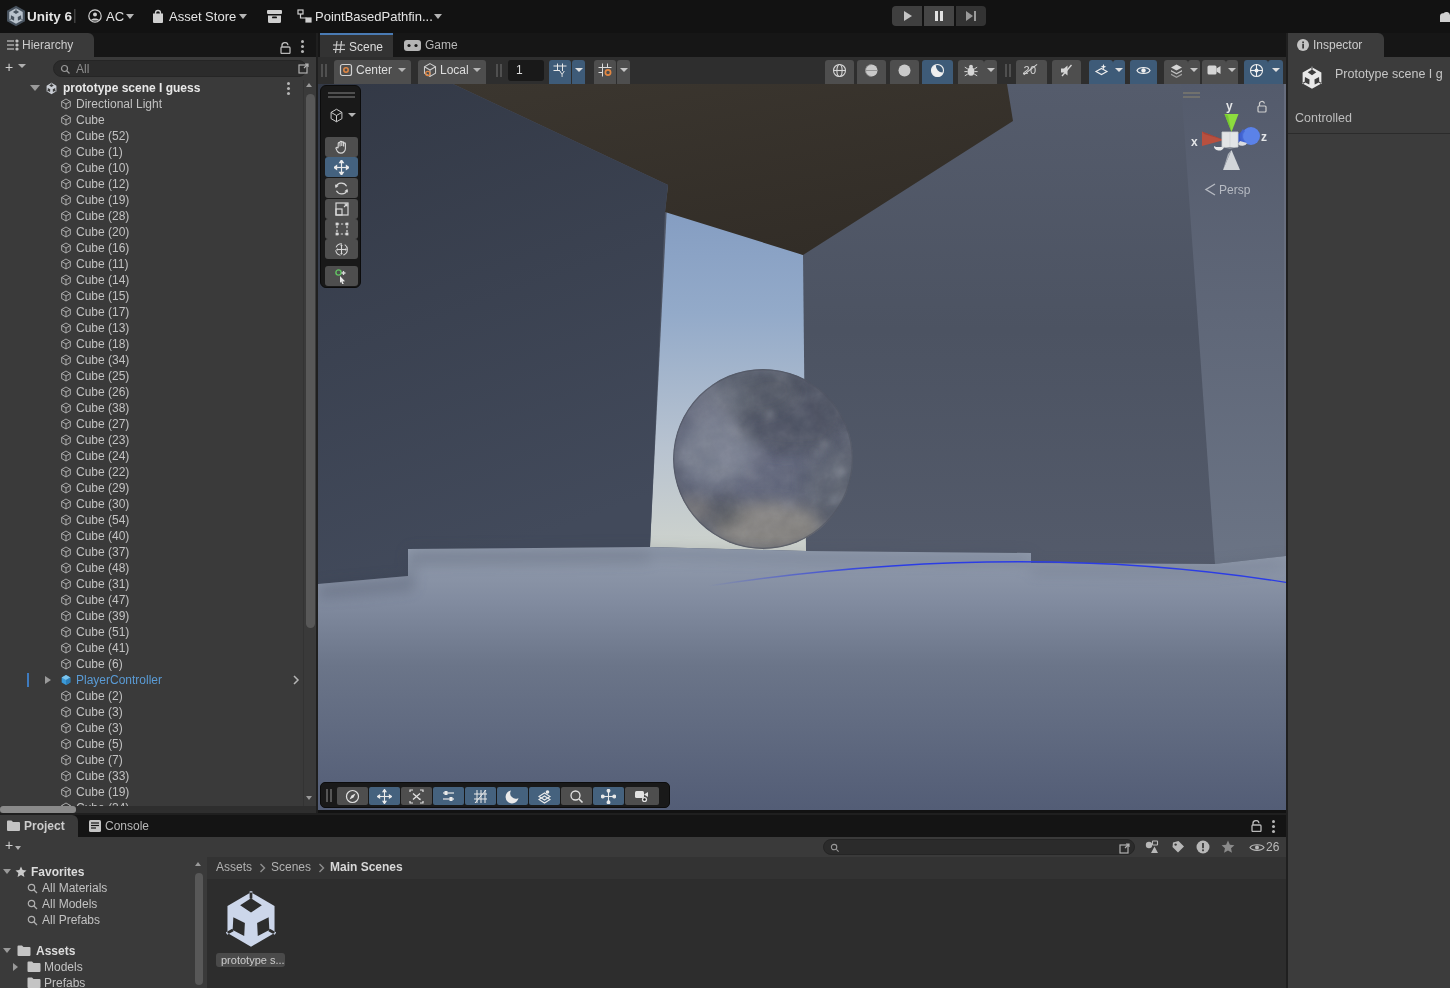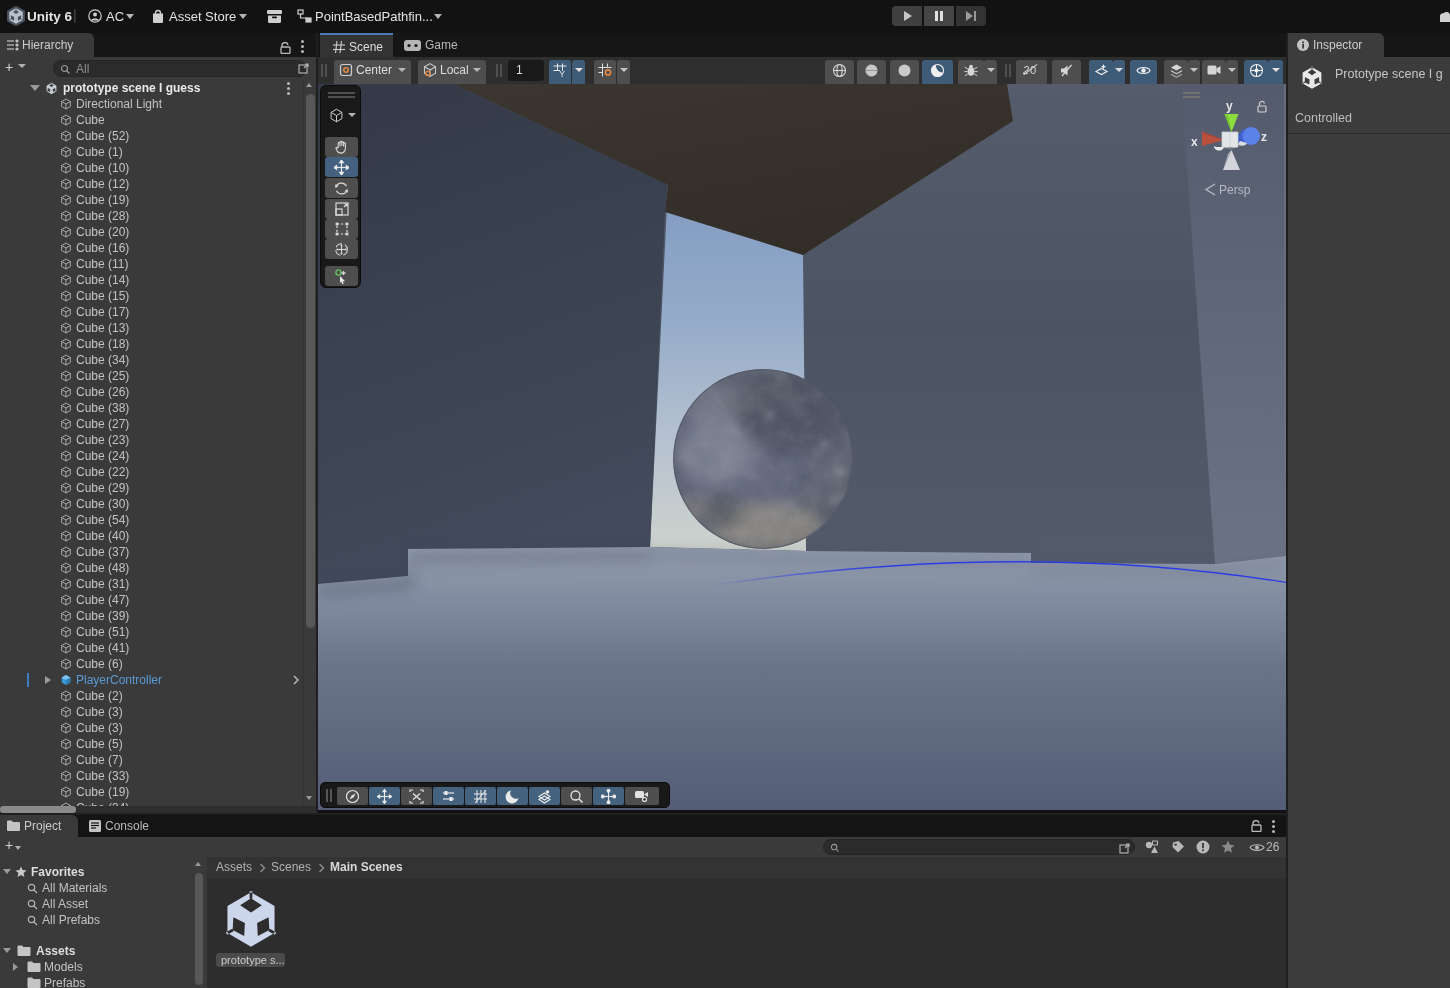--- a/index.html
+++ b/index.html
@@ -37,21 +37,21 @@
 #viewport { position:absolute; left:318px; top:84px; width:968px; height:726px; background:#4e5566; }
 
 
 #inspector { position:absolute; left:1288px; top:57px; width:162px; height:931px; background:#3c3c3c; }
 #insptab { position:absolute; left:1288px; top:33px; width:96px; height:24px; background:#3c3c3c; border-radius:0 6px 0 0; }
 #insptabrow { position:absolute; left:1288px; top:33px; width:162px; height:24px; background:#161616; }
 
 
 #project { position:absolute; left:0; top:815px; width:1286px; height:173px; background:#3a3a3a; }
 #projtabrow { position:absolute; left:0; top:0; width:1286px; height:22px; background:#141414; }
-#projtab { position:absolute; left:0; top:0; width:78px; height:22px; background:#3a3a3a; border-radius:0 6px 0 0; }
+#projtab { position:absolute; left:0; top:0; width:78px; height:22px; background:#3a3a3a; border-radius:0 6px 0 0;font-weight:bold; }
 #projbar { position:absolute; left:0; top:22px; width:1286px; height:20px; background:#3a3a3a; }
 #projtree { position:absolute; left:0; top:42px; width:192px; height:131px; background:#3a3a3a; font-size:12px; color:#c2c2c2; }
 .prow { position:absolute; left:0; height:16px; width:192px; }
 #pvscroll { position:absolute; left:192px; top:42px; width:14px; height:131px; background:#3a3a3a; }
 #projright { position:absolute; left:207px; top:42px; width:1079px; height:131px; background:#2d2d2d; }
 #crumbs { position:absolute; left:0; top:0; width:1079px; height:22px; background:#333333; font-size:12px; color:#b2b2b2; }
 .tbtn { position:absolute; top:3px; height:32px; background:#4e4e4e; border-radius:3px; }
 .tbtn.sel { background:#3e5b78; }
 .tlb { position:absolute; left:4px; width:33px; height:20px; background:#4e4e4e; border-radius:3px; text-align:center; }
 .tlb svg { margin-top:2.5px; }
@@ -1123,21 +1123,21 @@
             <circle cx="4.5" cy="4.5" r="3.2" fill="none" stroke="#b0b0b0" stroke-width="1.2"></circle>
             <line x1="7" y1="7" x2="10" y2="10" stroke="#b0b0b0" stroke-width="1.2"></line>
           </svg>
           <span class="abs" style="left:42px;top:1px">All Materials</span>
         </div>
     <div class="prow" style="top:39px">
           <svg class="abs" style="left:27px;top:3px" width="11" height="11" viewBox="0 0 11 11">
             <circle cx="4.5" cy="4.5" r="3.2" fill="none" stroke="#b0b0b0" stroke-width="1.2"></circle>
             <line x1="7" y1="7" x2="10" y2="10" stroke="#b0b0b0" stroke-width="1.2"></line>
           </svg>
-          <span class="abs" style="left:42px;top:1px">All Asset</span>
+          <span class="abs" style="left:42px;top:1px">All Models</span>
         </div>
     <div class="prow" style="top:55px">
           <svg class="abs" style="left:27px;top:3px" width="11" height="11" viewBox="0 0 11 11">
             <circle cx="4.5" cy="4.5" r="3.2" fill="none" stroke="#b0b0b0" stroke-width="1.2"></circle>
             <line x1="7" y1="7" x2="10" y2="10" stroke="#b0b0b0" stroke-width="1.2"></line>
           </svg>
           <span class="abs" style="left:42px;top:1px">All Prefabs</span>
         </div>
     <div class="prow" style="top:86px">
           <div class="abs" style="left:3px;top:5px;width:0;height:0;border-left:4px solid transparent;border-right:4px solid transparent;border-top:5px solid #9a9a9a"></div>

